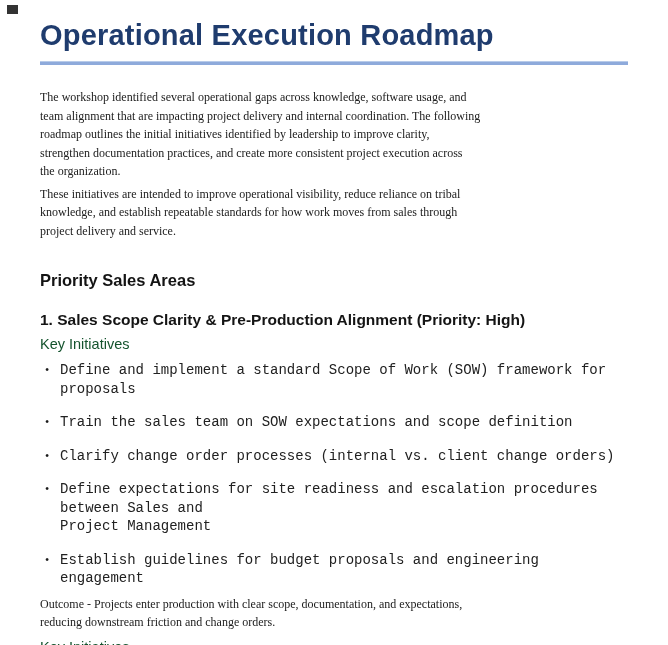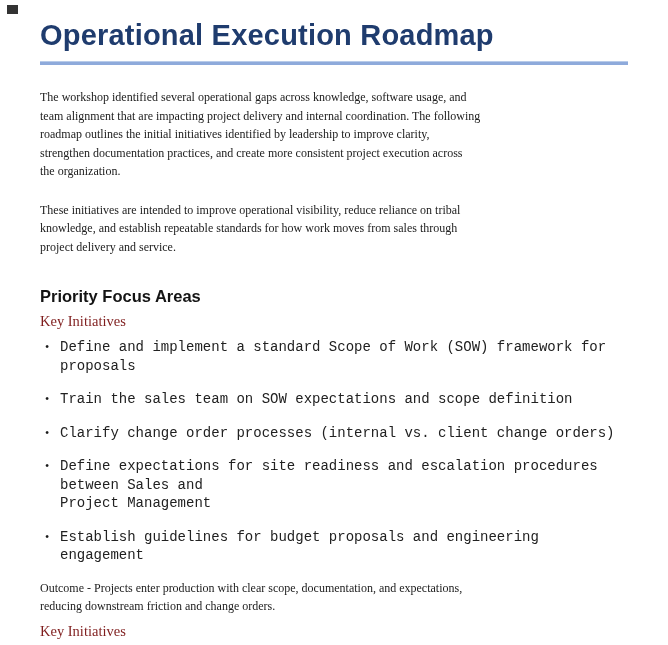--- a/index.html
+++ b/index.html
@@ -44,45 +44,45 @@
   }
   .body-par {
     margin: 0;
     font-family: "Liberation Serif", serif;
     font-size: 12px;
     line-height: 18.5px;
     color: #212121;
     white-space: pre-line;
   }
   .par-1 { margin-top: 23px; }
-  .par-2 { margin-top: 20px; }
+  .par-2 { margin-top: 4px; }
   .section-heading {
     margin: 30px 0 0 0;
     font-family: "Liberation Sans", sans-serif;
     font-size: 16.5px;
     font-weight: bold;
     line-height: 20px;
     color: #141414;
   }
   .area-heading {
     margin: 0;
     font-family: "Liberation Sans", sans-serif;
     font-size: 15.5px;
     font-weight: bold;
     line-height: 19px;
     color: #141414;
   }
   .area-heading.first { margin-top: 20px; }
   .area-heading.second { margin-top: 12px; }
   .key-label {
     margin: 6px 0 0 0;
-    font-family: Liberation Serif, serif;
+    font-family: Liberation Sans, sans-serif;
     font-size: 14.5px;
     line-height: 18px;
-    color: #7f1d1d;
+    color: #14532d;
   }
   .initiatives {
     list-style: none;
     margin: 8px 0 0 0;
     padding: 0;
   }
   .initiatives li {
     display: flex;
     margin: 0 0 15px 0;
     font-family: "Liberation Serif", serif;
@@ -97,43 +97,44 @@
     box-sizing: border-box;
     font-size: 12px;
     line-height: 18.5px;
     color: #1a1a1a;
   }
   .li-text {
     flex: 1;
     white-space: pre-line;
     font-family: Liberation Mono, monospace;
   }
-  .outcome-par { margin-top: 14px; }
+  .outcome-par { margin-top: 7px; }
 </style>
 </head>
 <body>
 
 <div class="page">
   <div class="corner-mark"></div>
   <div class="content">
 
     <h1 class="doc-title">Operational Execution Roadmap</h1>
     <div class="title-rule"></div>
 
     <p class="body-par par-1">The workshop identified several operational gaps across knowledge, software usage, and
 team alignment that are impacting project delivery and internal coordination. The following
 roadmap outlines the initial initiatives identified by leadership to improve clarity,
 strengthen documentation practices, and create more consistent project execution across
 the organization.</p>
     <p class="body-par par-2">These initiatives are intended to improve operational visibility, reduce reliance on tribal
 knowledge, and establish repeatable standards for how work moves from sales through
 project delivery and service.</p>
 
-    <h2 class="section-heading">Priority Focus Areas</h2>
+    <h2 class="section-heading">Priority Sales Areas</h2>
 
+    <h3 class="area-heading first">1. Sales Scope Clarity &amp; Pre-Production Alignment (Priority: High)</h3>
     <p class="key-label">Key Initiatives</p>
 
     <ul class="initiatives">
       <li>
         <span class="bullet-dot">•</span>
         <span class="li-text">Define and implement a standard Scope of Work (SOW) framework for proposals</span>
       </li>
       <li>
         <span class="bullet-dot">•</span>
         <span class="li-text">Train the sales team on SOW expectations and scope definition</span>

